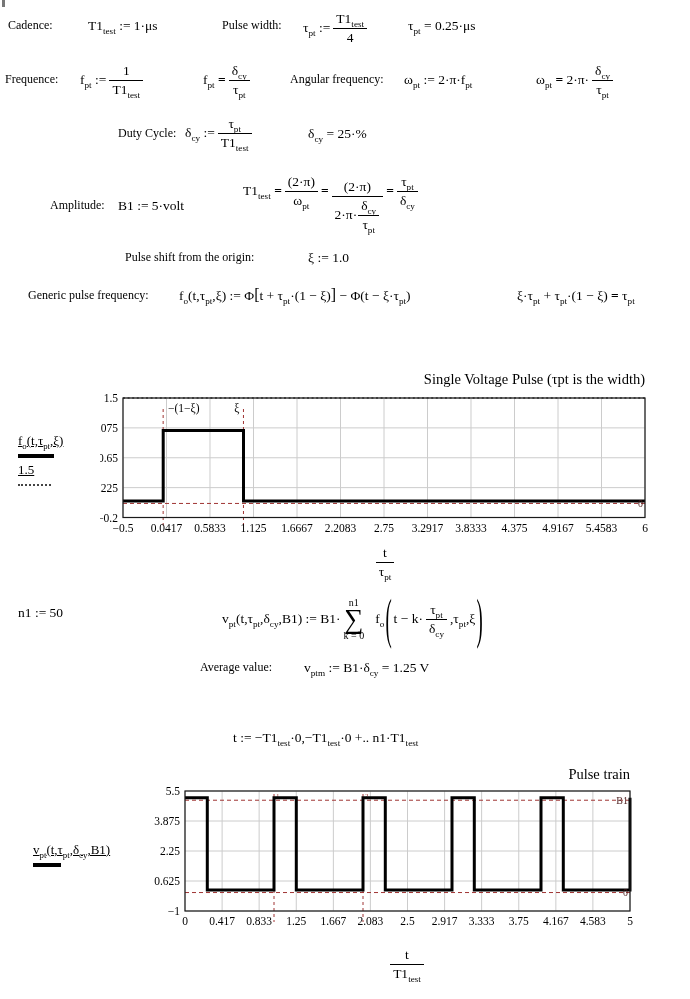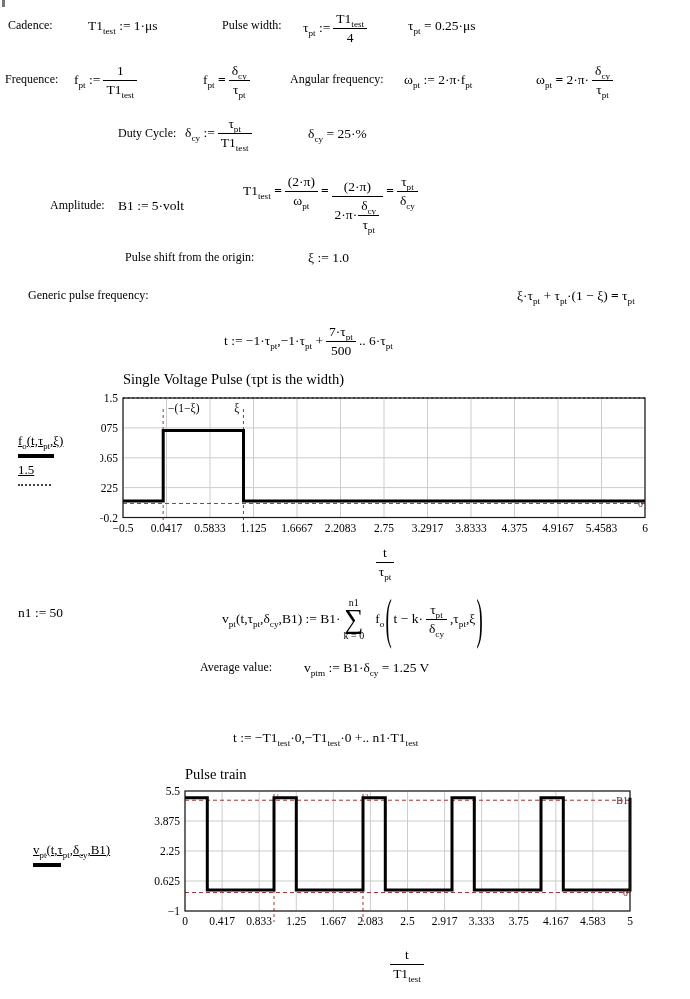--- a/index.html
+++ b/index.html
@@ -10,21 +10,21 @@
   .eqf{position:absolute;display:inline-flex;align-items:center;font-size:13.5px;white-space:nowrap;}
   sub{font-size:68%;line-height:0;}
   b{font-weight:bold;}
   .frac{display:inline-block;text-align:center;margin:0 3px;vertical-align:middle;}
   .frac .num{display:block;padding:0 3px 1px;}
   .frac .den{display:block;border-top:1px solid #000;padding:1px 3px 0;}
   .sum{display:inline-flex;flex-direction:column;align-items:center;font-size:10px;margin:0 3px;}
   .sum .sigma{font-size:27px;line-height:0.85;font-weight:400;}
   .bp{display:inline-block;transform:scaleY(2.5) scaleX(0.85);font-size:22px;font-weight:300;margin:0 1px;}
   .bk{font-size:118%;}
-  .ctitle{position:absolute;text-align:left;font-size:14.5px;white-space:nowrap;}
+  .ctitle{position:absolute;text-align:right;font-size:14.5px;white-space:nowrap;}
   .legend{position:absolute;font-size:13px;text-decoration:underline;}
   .sampleline{height:4px;background:#000;margin-top:5px;}
   .sampledot{border-top:2px dotted #444;margin-top:6px;}
   .xlab{position:absolute;text-align:center;font-size:13.5px;}
   svg{position:absolute;}
   .corner{position:absolute;left:2px;top:0;width:3px;height:7px;background:#777;}
 </style>
 </head>
 <body>
 
@@ -37,21 +37,21 @@
   <div class="eqf" style="left:303px;top:6px;height:44px">
     <span><span>τ</span><sub>pt</sub><span> := </span></span>
     <span class="frac">
         <span class="num"><span>T1</span><sub>test</sub></span>
         <span class="den">4</span>
       </span>
   </div>
   <div class="eq" style="left:408px;top:18px"><span>τ</span><sub>pt</sub><span> = 0.25·μs</span></div>
 
   <div class="lbl" style="left:5px;top:72px">Frequence:</div>
-  <div class="eqf" style="left:74px;top:57px;height:46px">
+  <div class="eqf" style="left:80px;top:57px;height:46px">
     <span><span>f</span><sub>pt</sub><span> := </span></span>
     <span class="frac">
         <span class="num">1</span>
         <span class="den"><span>T1</span><sub>test</sub></span>
       </span>
   </div>
   <div class="eqf" style="left:203px;top:55px;height:50px">
     <span><span>f</span><sub>pt</sub>&nbsp;<b>=</b></span>
     <span class="frac">
         <span class="num"><span>δ</span><sub>cy</sub></span>
@@ -95,30 +95,23 @@
     <span class="frac">
         <span class="num"><span>τ</span><sub>pt</sub></span>
         <span class="den"><span>δ</span><sub>cy</sub></span>
       </span>
   </div>
 
   <div class="lbl" style="left:125px;top:250px">Pulse shift from the origin:</div>
   <div class="eq" style="left:308px;top:250px">ξ := 1.0</div>
 
   <div class="lbl" style="left:28px;top:288px">Generic pulse frequency:</div>
+  <div class="eq" style="left:179px;top:286px"><span>f</span><sub>o</sub><span>(t,τ</span><sub>pt</sub><span>,ξ) := Φ</span><span class="bk">[</span><span>t + τ</span><sub>pt</sub><span>·(1 − ξ)</span><span class="bk">]</span><span> − Φ(t − ξ·τ</span><sub>pt</sub><span>)</span></div>
   <div class="eq" style="left:517px;top:288px"><span>ξ·τ</span><sub>pt</sub><span> + τ</span><sub>pt</sub><span>·(1 − ξ) </span><b>=</b><span> τ</span><sub>pt</sub></div>
 
-  <div class="eqf" style="left:224px;top:319px;height:44px">
-    <span><span>t := −1·τ</span><sub>pt</sub><span>,−1·τ</span><sub>pt</sub><span> +</span></span>
-    <span class="frac">
-        <span class="num"><span>7·τ</span><sub>pt</sub></span>
-        <span class="den">500</span>
-      </span>
-    <span><span>.. 6·τ</span><sub>pt</sub></span>
-  </div>
 
   <div class="ctitle" style="left:123px;top:371px;width:522px">Single Voltage Pulse (τpt is the width)</div>
   <div class="legend" style="left:18px;top:433px">
     <div><span>f</span><sub>o</sub><span>(t,τ</span><sub>pt</sub><span>,ξ)</span></div>
     <div class="sampleline" style="width:36px"></div>
     <div style="margin-top:4px">1.5</div>
     <div class="sampledot" style="width:33px"></div>
   </div>
   <svg id="chart1" width="560" height="152" style="left:100px;top:390px">
       <rect x="23" y="8" width="522" height="119.5" fill="#ffffff"></rect>

